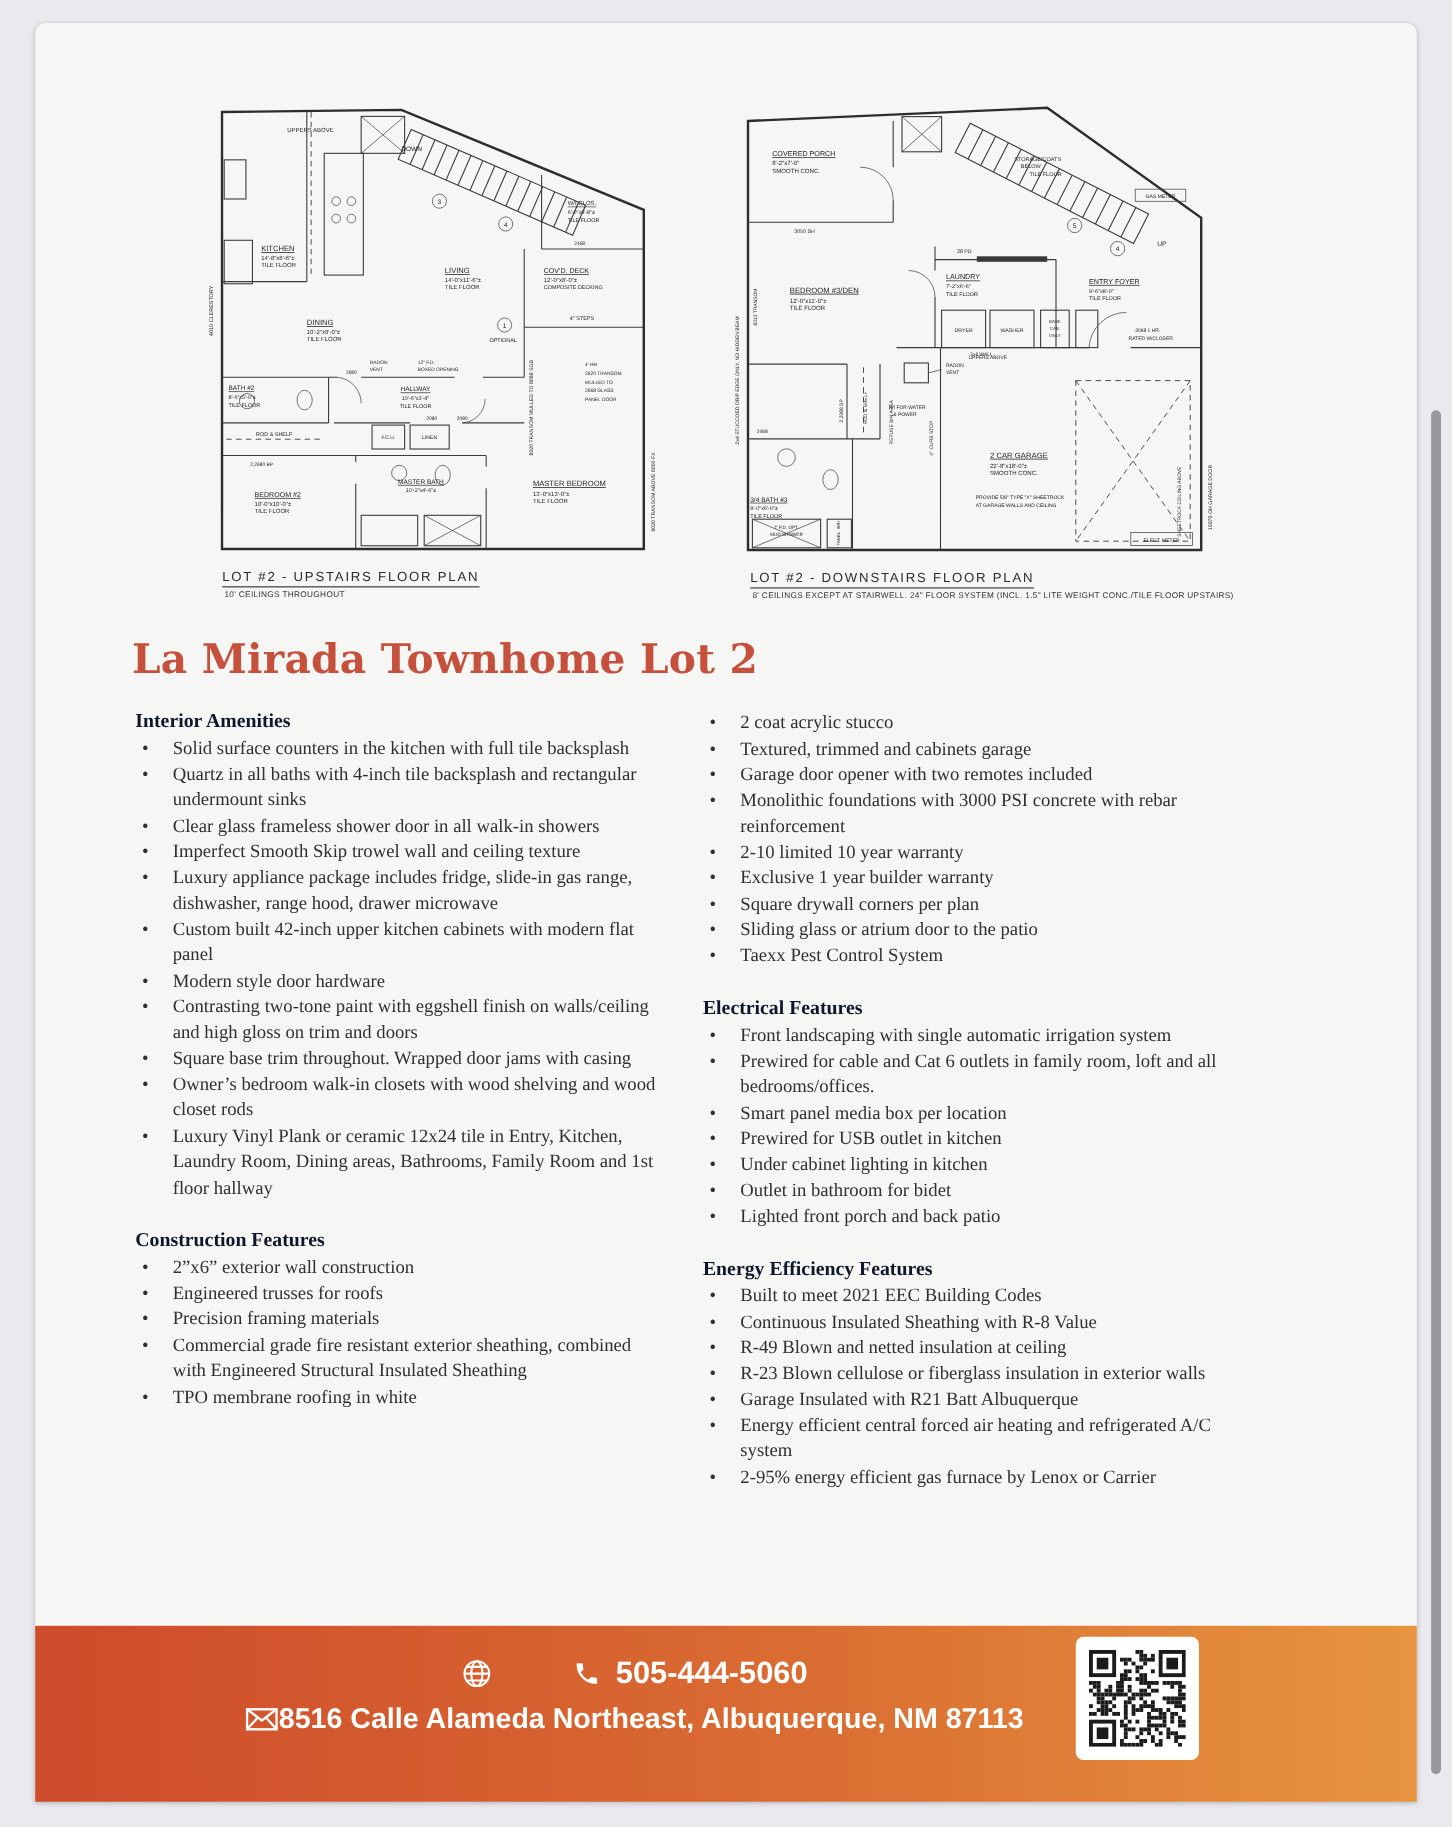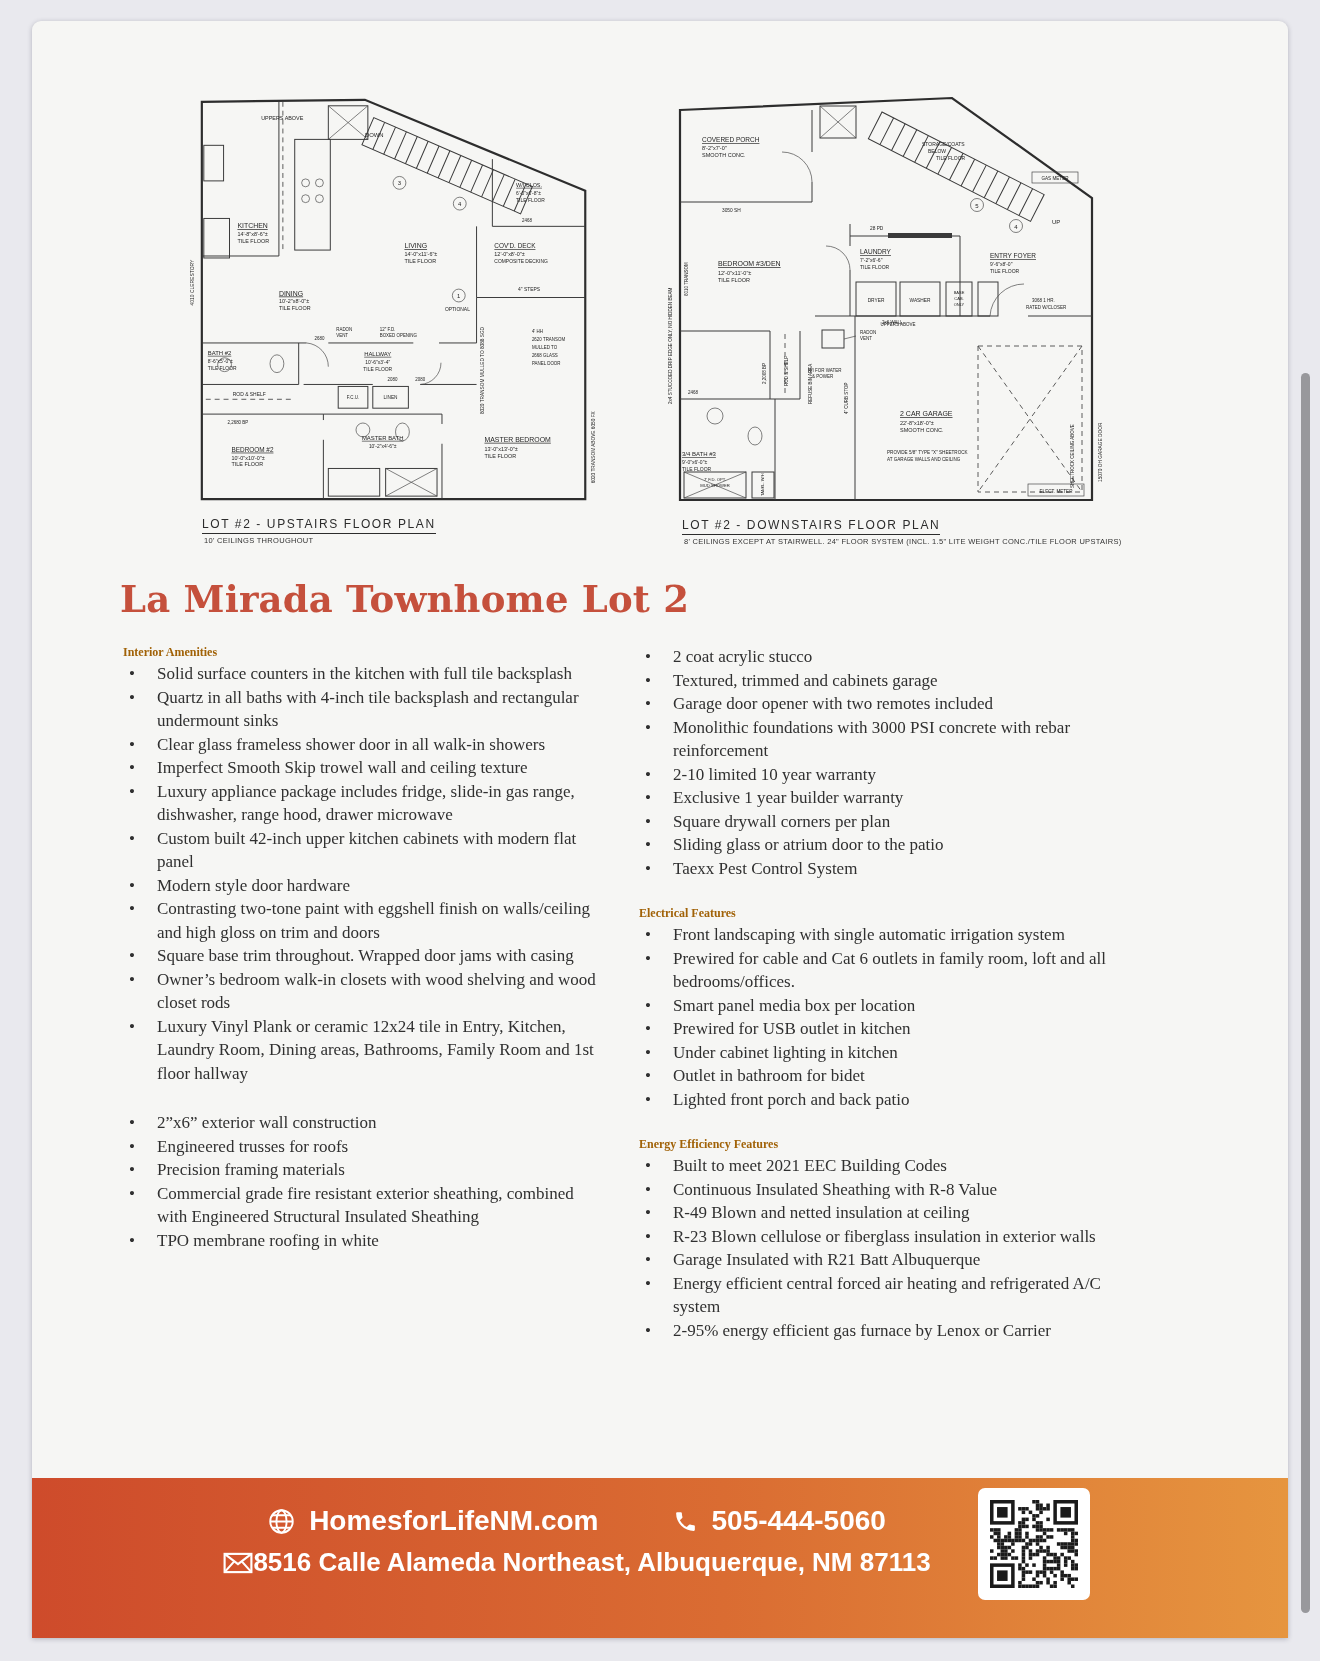--- a/index.html
+++ b/index.html
@@ -38,21 +38,21 @@
   .title{
     position:absolute;left:88px;top:556px;margin:0;
     font-family:"DejaVu Serif",serif;font-weight:700;font-size:37px;color:#c5503c;
     letter-spacing:.2px;
   }
   .cols{position:absolute;left:91px;top:624px;width:1000px;display:flex;gap:43px;}
   .col{width:473px;}
   .block{margin:0 0 26px 0;}
   .bh{
     margin:0 0 2px 0;font-family:"Liberation Serif",serif;font-weight:700;
-    font-size:12px;color:#a16207;
+    font-size:18px;color:#0f172a;
   }
   .blist{list-style:none;margin:0;padding:0;}
   .blist li{display:flex;font-size:17px;line-height:23.5px;color:#303030;}
   .bu{width:34px;flex:0 0 34px;padding-left:6px;box-sizing:border-box;}
   .bt{flex:1;}
   
   .footer{
     position:absolute;left:0;right:0;bottom:0;height:160px;
     background:linear-gradient(90deg,#ce4b2b 0%,#da6c32 55%,#e6953f 100%);
     color:#fff;font-family:"Liberation Sans",sans-serif;
@@ -380,20 +380,21 @@
               <span class="bu">•</span>
               <span class="bt">Owner’s bedroom walk-in closets with wood shelving and wood closet rods</span>
             </li>
             <li>
               <span class="bu">•</span>
               <span class="bt">Luxury Vinyl Plank or ceramic 12x24 tile in Entry, Kitchen, Laundry Room, Dining areas, Bathrooms, Family Room and 1st floor hallway</span>
             </li>
           </ul>
         </section>
         <section class="block">
+          <h3 class="bh">Construction Features</h3>
           <ul class="blist">
             <li>
               <span class="bu">•</span>
               <span class="bt">2”x6” exterior wall construction</span>
             </li>
             <li>
               <span class="bu">•</span>
               <span class="bt">Engineered trusses for roofs</span>
             </li>
             <li>
@@ -524,21 +525,20 @@
   <footer class="footer">
     <div class="footer-text">
       <div class="fline fline1">
         <span class="ficon">
           <svg width="27" height="27" viewBox="0 0 24 24" fill="none" stroke="#ffffff" stroke-width="1.7">
             <circle cx="12" cy="12" r="10"></circle>
             <ellipse cx="12" cy="12" rx="4.5" ry="10"></ellipse>
             <path d="M2,12 H22 M3.5,6.5 H20.5 M3.5,17.5 H20.5"></path>
           </svg>
         </span>
-        <span>HomesforLifeNM.com</span>
         <span class="sep"></span>
         <span class="ficon">
           <svg width="25" height="25" viewBox="0 0 24 24" fill="#ffffff">
             <path d="M6.62,10.79a15.05,15.05,0,0,0,6.59,6.59l2.2-2.2a1,1,0,0,1,1-.25,11.36,11.36,0,0,0,3.57.57,1,1,0,0,1,1,1V20a1,1,0,0,1-1,1A17,17,0,0,1,3,4,1,1,0,0,1,4,3H7.5a1,1,0,0,1,1,1,11.36,11.36,0,0,0,.57,3.57,1,1,0,0,1-.25,1Z"></path>
           </svg>
         </span>
         <span>505-444-5060</span>
       </div>
       <div class="fline fline2">
         <span class="ficon">

